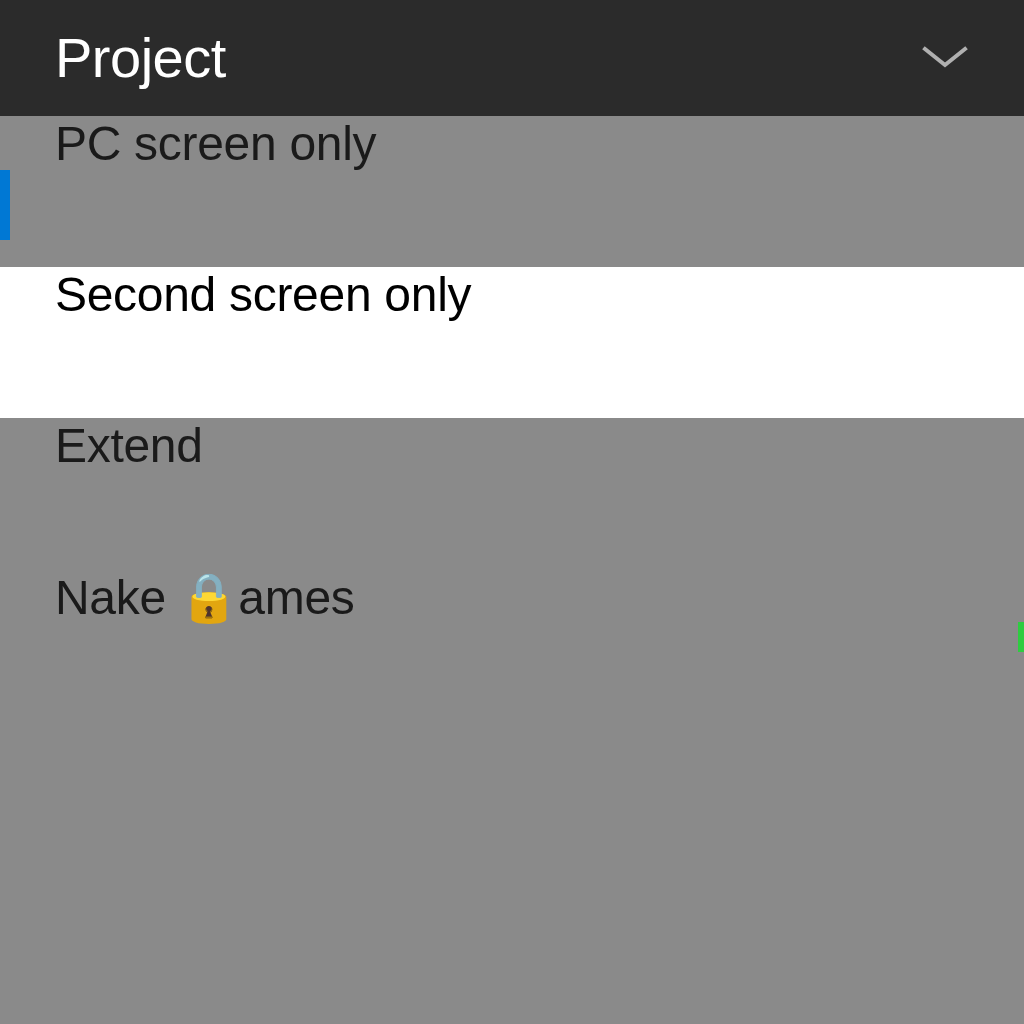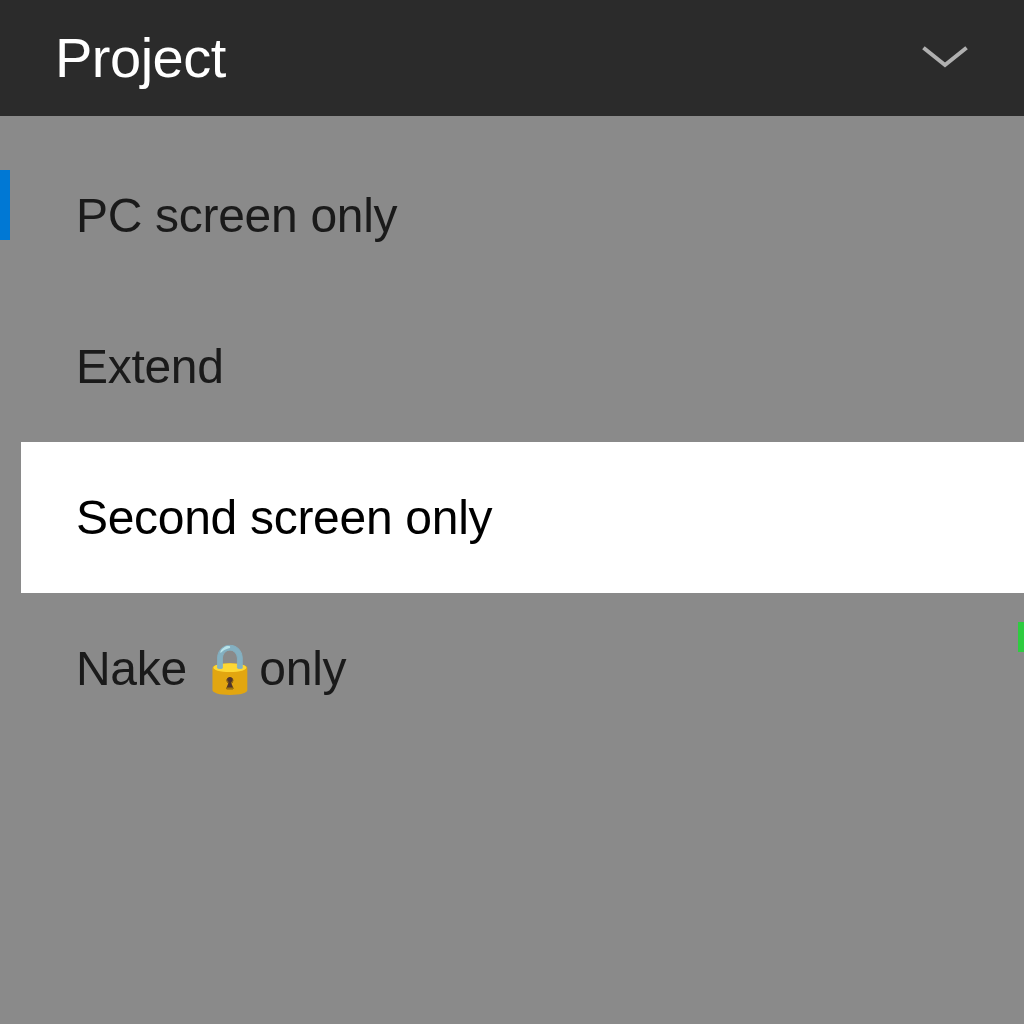--- a/index.html
+++ b/index.html
@@ -14,21 +14,20 @@
       height: 1024px;
       overflow: hidden;
       background: #8a8a8a;
     }
     
     .panel {
       width: 100%;
       height: 100%;
       display: flex;
       flex-direction: column;
-      gap: 24px;
     }
     
     .header {
       background: #2b2b2b;
       color: #ffffff;
       padding: 28px 55px 30px 55px;
       display: flex;
       justify-content: space-between;
       align-items: center;
       height: 116px;
@@ -55,27 +54,26 @@
       flex: 1;
       display: flex;
       flex-direction: column;
       background: #8a8a8a;
     }
     
     .option-item {
       padding: 0 55px;
       height: 151px;
       display: flex;
-      align-items: center;
+      align-items: flex-start;
       font-size: 48px;
       font-weight: 400;
       color: #1a1a1a;
       cursor: pointer;
       letter-spacing: -0.3px;
-      margin-left: 21px;
     }
     
     .option-item.selected {
       background: #ffffff;
       color: #000000;
     }
     
     .option-item:not(.selected) {
       background: #8a8a8a;
     }
@@ -117,27 +115,27 @@
     </div>
   </div>
 
   <div class="options-list">
 
     <div class="option-item">
       <span>PC screen only</span>
     </div>
 
 
+    <div class="option-item selected">
+      <span>Second screen only</span>
+    </div>
+
     <div class="option-item">
       <span>Extend</span>
     </div>
 
-    <div class="option-item selected">
-      <span>Second screen only</span>
-    </div>
-
 
     <div class="option-item">
-      <span>Nake 🔒only</span>
+      <span>Nake 🔒ames</span>
     </div>
 
   </div>
 </div>
 
 </body></html>

